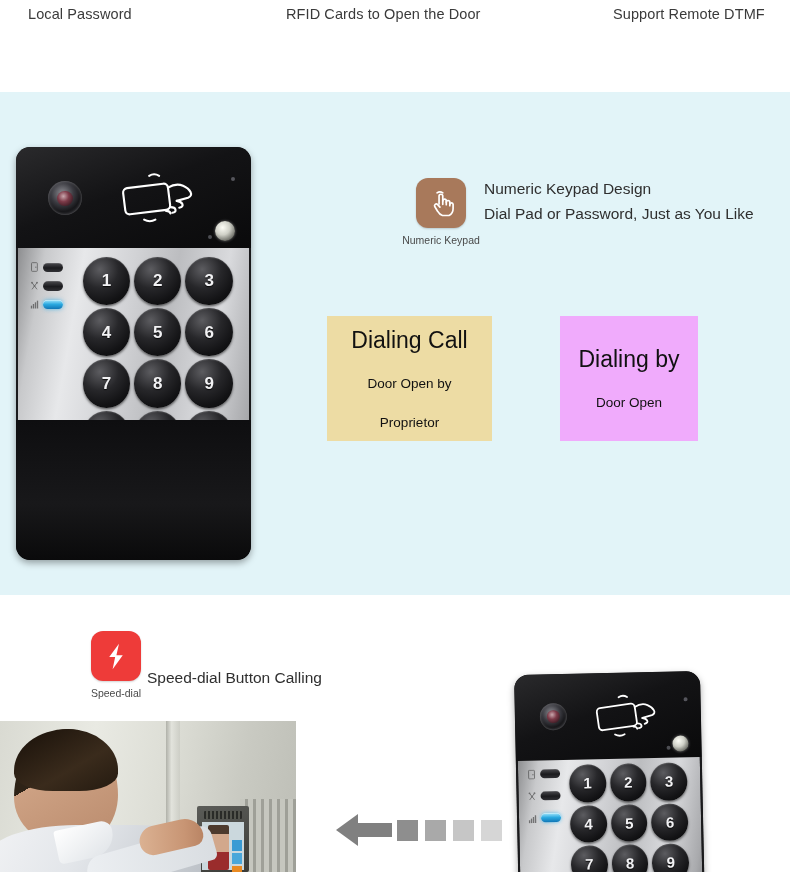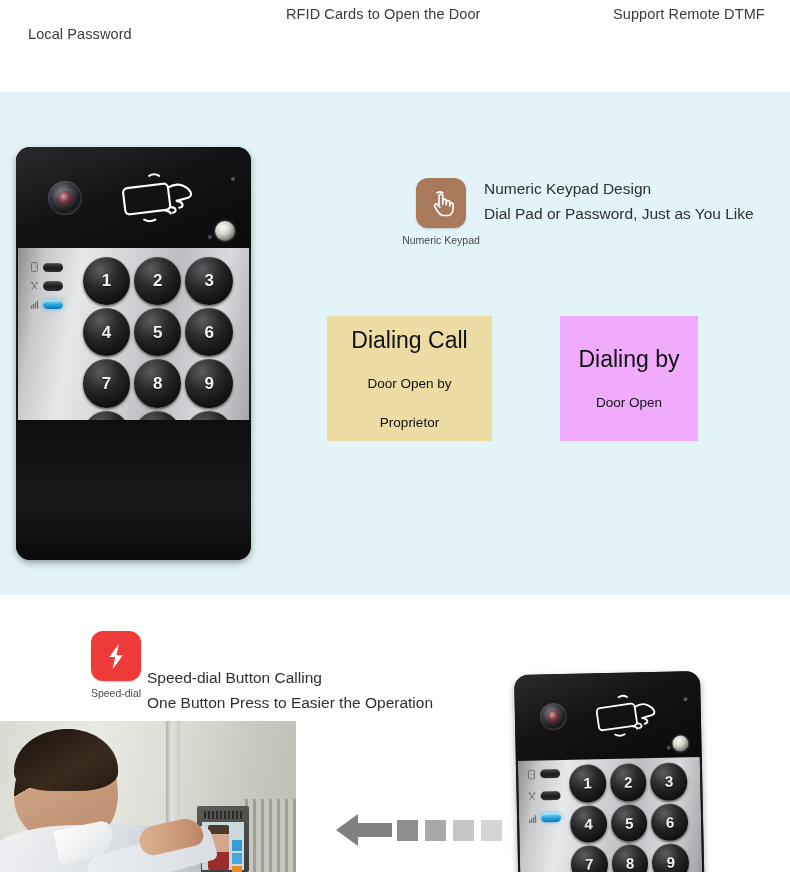--- a/index.html
+++ b/index.html
@@ -14,21 +14,21 @@
   
   .header-strip {
     position: absolute; left: 0; top: 0; width: 790px; height: 92px;
     background: #ffffff;
   }
   .header-strip .hdr {
     position: absolute; top: 6px;
     font-size: 14.5px; color: #3a3a3a; white-space: nowrap;
     letter-spacing: .1px;
   }
-  .hdr-1 { left: 28px; margin-top: 20px; }
+  .hdr-1 { left: 28px; }
   .hdr-2 { left: 286px; }
   .hdr-3 { left: 613px; }
 
   
   .blue-band {
     position: absolute; left: 0; top: 92px; width: 790px; height: 503px;
     background: #e2f4f8;
   }
 
   
@@ -417,21 +417,20 @@
 
   <div class="callout speed-callout">
     <div class="callout-icon">
       <svg viewBox="0 0 26 34" width="22" height="29">
         <path d="M16.5 2 L5 17.5 H12 L9 32 L21 15.5 H13.5 Z" fill="#ffffff"></path>
       </svg>
     </div>
     <div class="callout-caption">Speed-dial</div>
     <div class="callout-lines">
       <div>Speed-dial Button Calling</div>
-      <div>One Button Press to Easier the Operation</div>
     </div>
   </div>
 
   <div class="photo">
     <div class="ph-wall"></div>
     <div class="ph-doorframe"></div>
     <div class="ph-radiator"></div>
     <div class="ph-panel">
       <div class="ph-grate"></div>
       <div class="ph-panel-screen">

